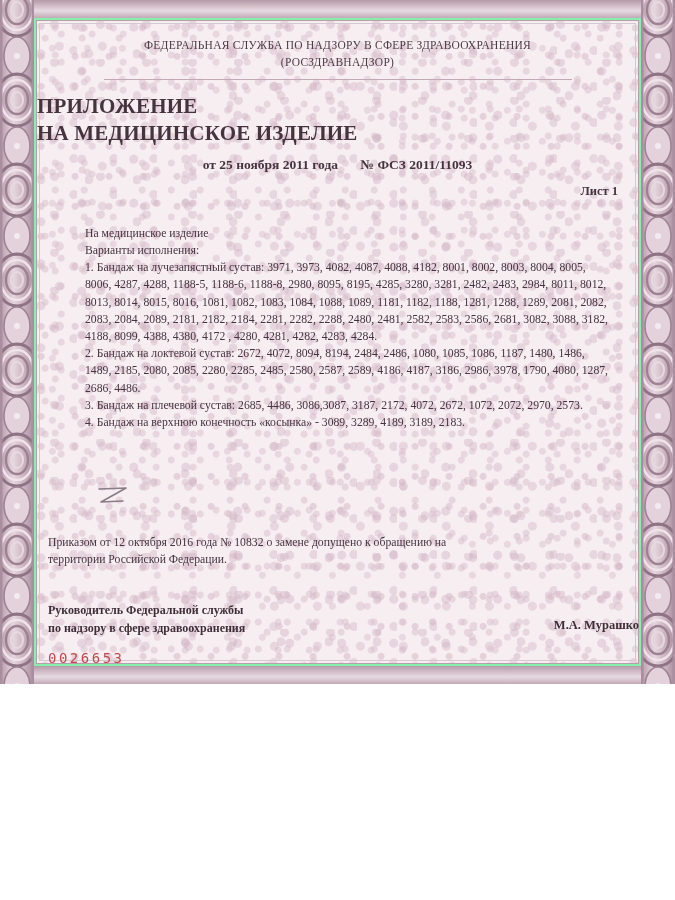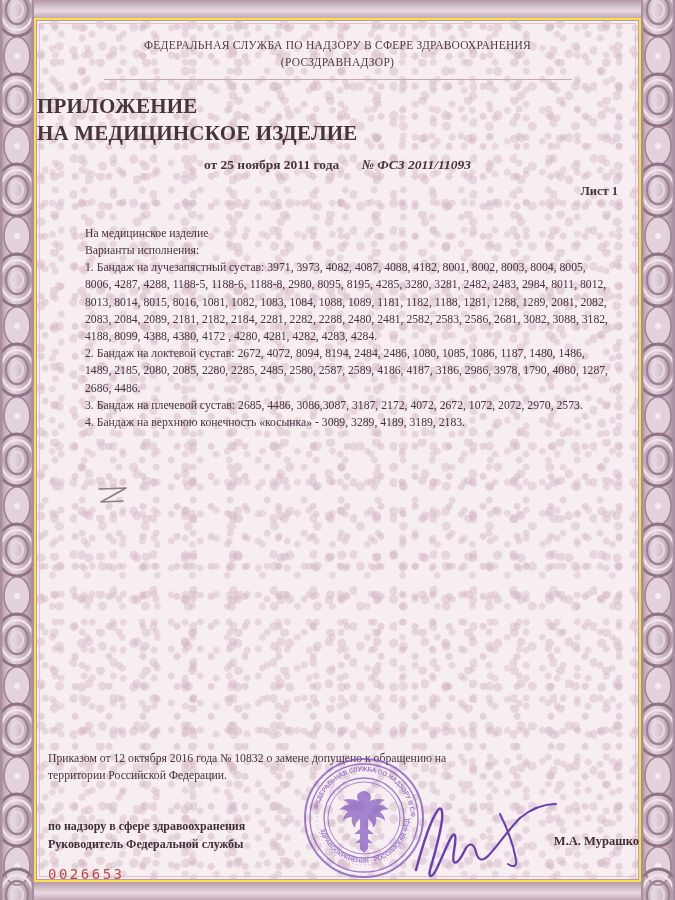--- a/index.html
+++ b/index.html
@@ -7,23 +7,23 @@
     padding: 0;
     background: #ffffff;
   }
   body {
     font-family: "Liberation Serif", "DejaVu Serif", serif;
   }
 
   .page {
     position: relative;
     width: 675px;
-    height: 900px;
+    height: 684px;
     overflow: hidden;
-    background: #fde047;
+    background: #86efac;
   }
 
   
   .border-band {
     position: absolute;
     z-index: 3;
   }
   .border-left  { left: 0;  top: 0; width: 34px; height: 900px; }
   .border-right { right: 0; top: 0; width: 34px; height: 900px; }
   .border-top    { left: 0; top: 0;    width: 675px; height: 18px; }
@@ -132,21 +132,21 @@
   .title .t2 { font-size: 21px; display: block; line-height: 1.25; }
   .title .t3 { font-size: 21px; display: block; line-height: 1.25; }
 
   .datenum {
     text-align: center;
     font-weight: bold;
     font-size: 13.5px;
     margin-top: 11px;
     color: #45333d;
   }
-  .datenum .num { margin-left: 19px; font-style: italic; }
+  .datenum .num { margin-left: 19px; }
 
   .sheet {
     text-align: right;
     font-weight: bold;
     font-size: 12.5px;
     margin-top: 11px;
     padding-right: 20px;
     color: #45333d;
   }
 
@@ -337,22 +337,22 @@
   </svg>
 
   <div class="footer">
     <div class="order">
       <div>Приказом от 12 октября 2016 года № 10832 о замене допущено к обращению на</div>
       <div>территории Российской Федерации.</div>
     </div>
 
     <div class="signature-row">
       <div class="sig-title">
+        <div>Руководитель Федеральной службы</div>
         <div>по надзору в сфере здравоохранения</div>
-        <div>Руководитель Федеральной службы</div>
       </div>
       <div class="sig-name">М.А. Мурашко</div>
     </div>
 
     <div class="serial">0026653</div>
   </div>
 
   <svg class="stamp" viewBox="0 0 122 122">
     <g stroke="#7b4fbe" fill="none">
       <circle cx="61" cy="61" r="59" stroke-width="2"></circle>

